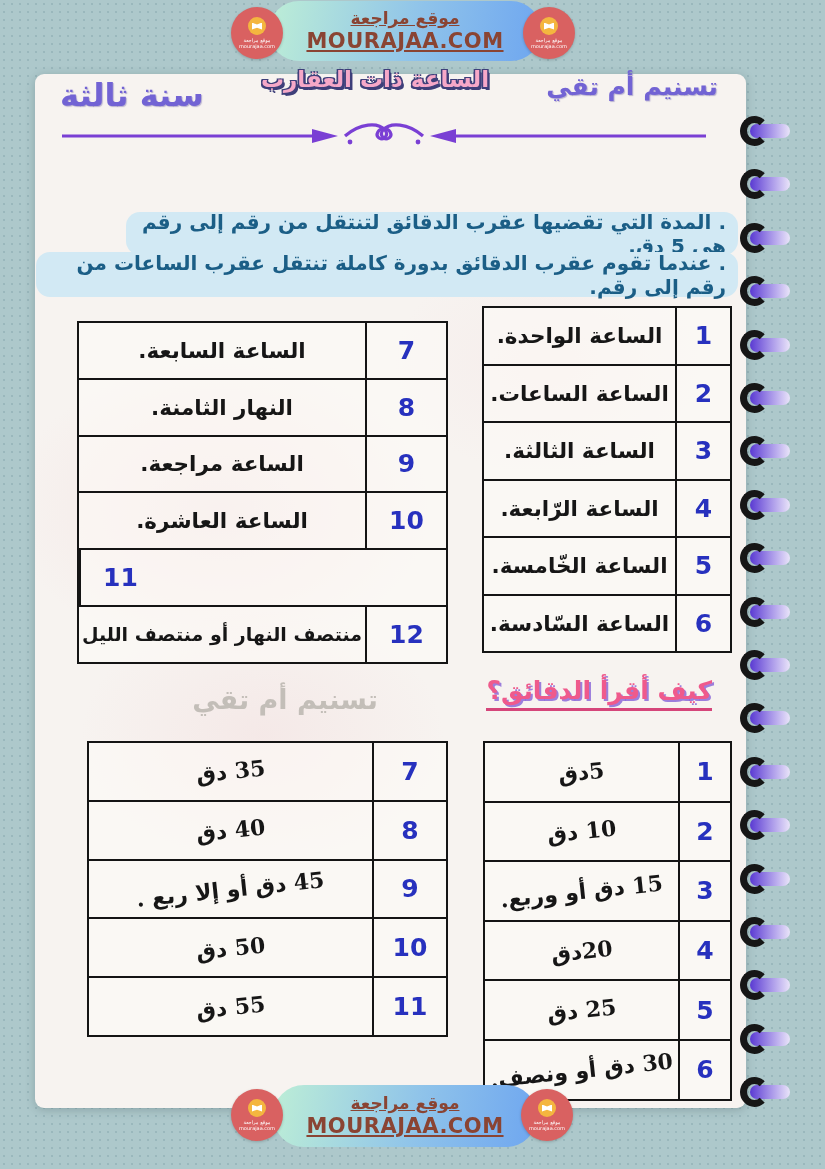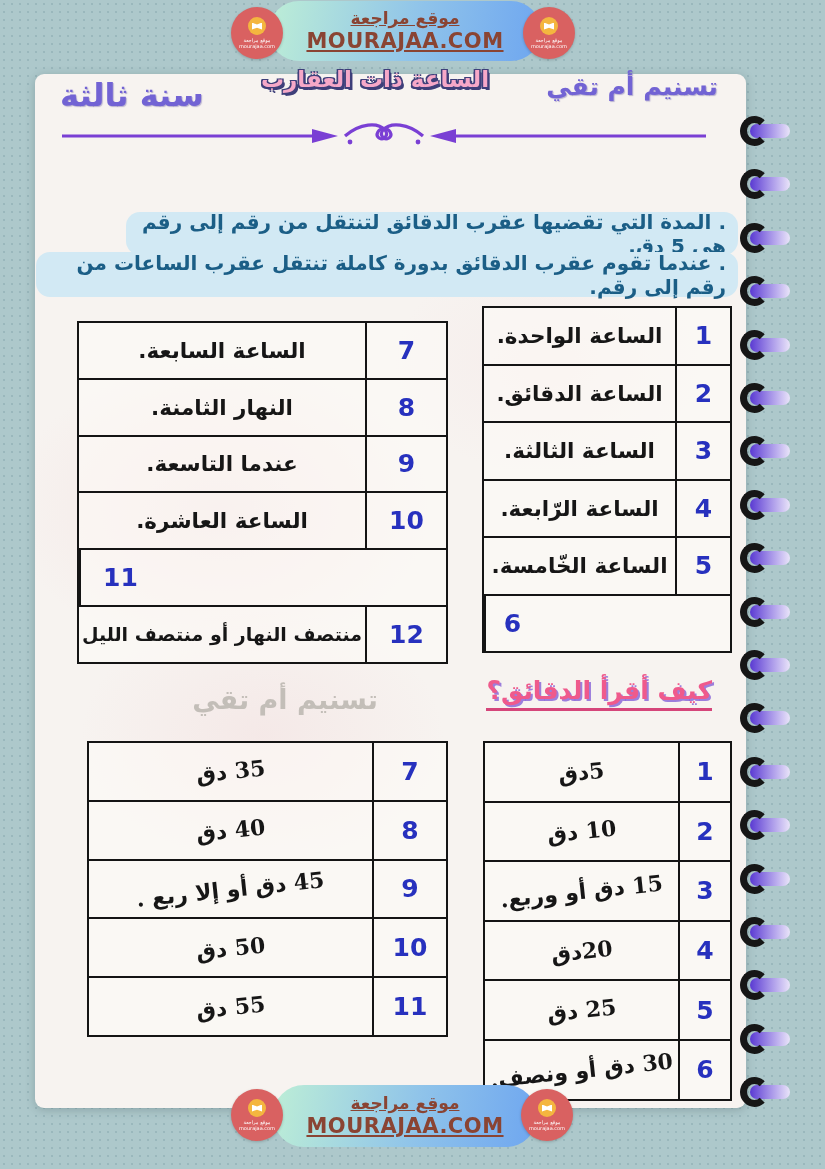--- a/index.html
+++ b/index.html
@@ -135,51 +135,52 @@
 
   <div class="note note1">. المدة التي تقضيها عقرب الدقائق لتنتقل من رقم إلى رقم هي 5 دق.</div>
   <div class="note note2">. عندما تقوم عقرب الدقائق بدورة كاملة تنتقل عقرب الساعات من رقم إلى رقم.</div>
 
   <div class="tbl hours-right">
     <div class="trow">
         <div class="tcell-text">الساعة الواحدة.</div>
         <div class="tcell-num">1</div>
       </div>
     <div class="trow">
-        <div class="tcell-text">الساعة الدقائق.</div>
+        <div class="tcell-text">الساعة الساعات.</div>
         <div class="tcell-num">2</div>
       </div>
     <div class="trow">
         <div class="tcell-text">الساعة الثالثة.</div>
         <div class="tcell-num">3</div>
       </div>
     <div class="trow">
         <div class="tcell-text">الساعة الرّابعة.</div>
         <div class="tcell-num">4</div>
       </div>
     <div class="trow">
         <div class="tcell-text">الساعة الخّامسة.</div>
         <div class="tcell-num">5</div>
       </div>
     <div class="trow">
+        <div class="tcell-text">الساعة السّادسة.</div>
         <div class="tcell-num">6</div>
       </div>
   </div>
 
   <div class="tbl hours-left">
     <div class="trow">
         <div class="tcell-text">الساعة السابعة.</div>
         <div class="tcell-num">7</div>
       </div>
     <div class="trow">
         <div class="tcell-text">النهار الثامنة.</div>
         <div class="tcell-num">8</div>
       </div>
     <div class="trow">
-        <div class="tcell-text">عندما التاسعة.</div>
+        <div class="tcell-text">الساعة مراجعة.</div>
         <div class="tcell-num">9</div>
       </div>
     <div class="trow">
         <div class="tcell-text">الساعة العاشرة.</div>
         <div class="tcell-num">10</div>
       </div>
     <div class="trow">
         <div class="tcell-num">11</div>
       </div>
     <div class="trow">

